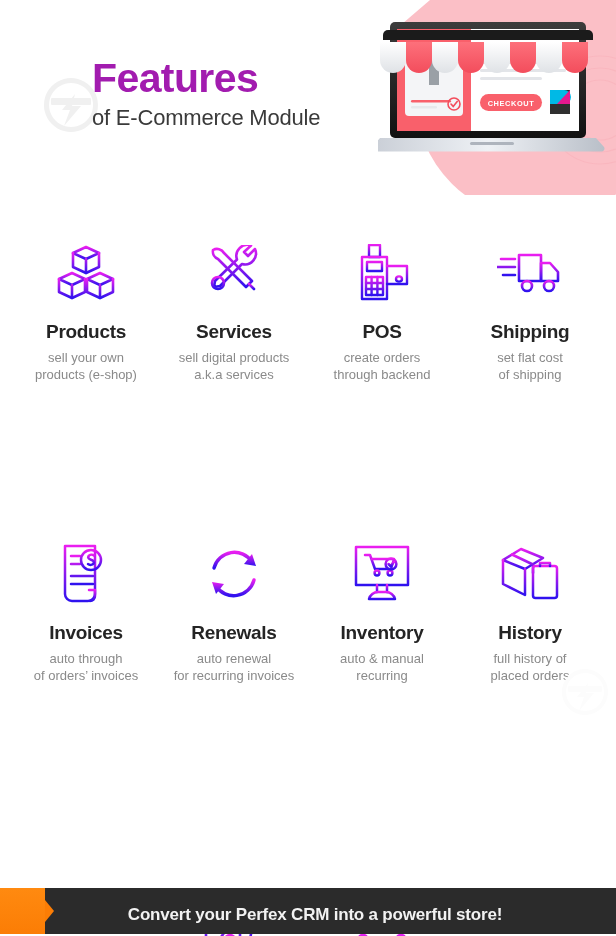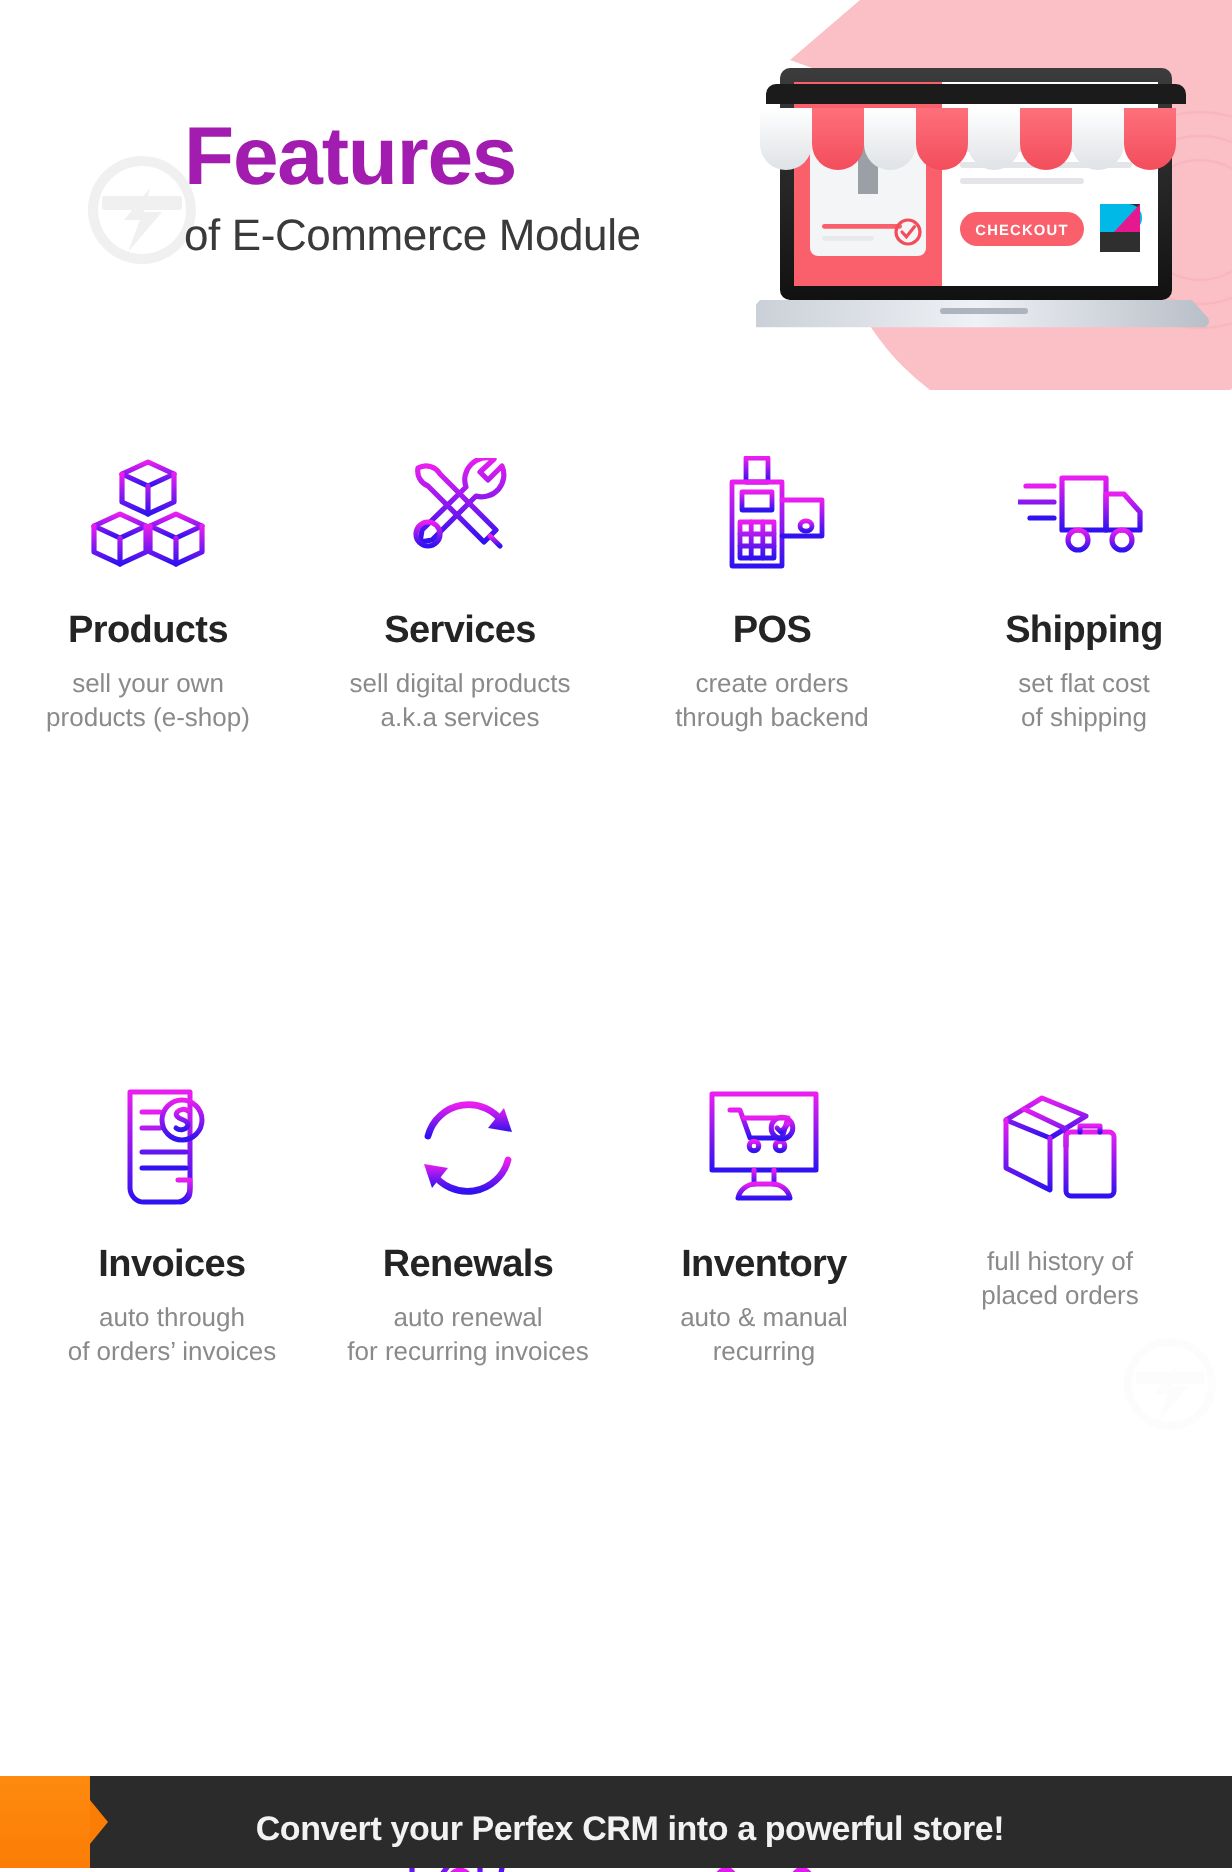--- a/index.html
+++ b/index.html
@@ -59,21 +59,21 @@
     font-weight: normal;
     color: #3a3a3a;
     letter-spacing: -0.2px;
     line-height: 1.25;
     padding-left: 54px;
     margin-top: 5px;
   }
   .laptop-art {
     position: absolute;
     right: 8px;
-    top: 20px;
+    top: 8px;
     width: 230px;
     height: 160px;
     z-index: 3;
   }
 
   
   .features {
     position: absolute;
     left: 0;
     top: 210px;
@@ -108,21 +108,21 @@
     line-height: 1.1;
     margin-bottom: 7px;
   }
   .cell-desc {
     font-size: 13px;
     color: #8a8a8a;
     line-height: 1.28;
   }
 
   
-  .row1 { position: relative; top: 0px; justify-content: space-between; }
+  .row1 { position: relative; top: 16px; }
   .row2 { position: relative; top: 164px; }
   .row3 { position: relative; top: 364px; }
 
   .row3 .cell { width: 150px; }
 
   
   .watermark-br {
     position: absolute;
     right: 8px;
     top: 668px;
@@ -503,20 +503,21 @@
               <path d="M44 12 L44 20"></path>
               <path d="M13 8.5 L34 18.5 L34 27"></path>
               <rect x="34" y="20" width="24" height="32" rx="2.5"></rect>
               <path d="M41 20 v-3 h10 v3"></path>
               <path d="M39 29 h3 M46 29 h8"></path>
               <path d="M39 37 h3 M46 37 h8"></path>
               <path d="M39 45 h3 M46 45 h8"></path>
             </g>
           </svg>
         </div>
+        <div class="cell-title">History</div>
         <div class="cell-desc">
           <div>full history of</div>
           <div>placed orders</div>
         </div>
       </div>
     </div>
 
     <div class="frow row3">
 
       <div class="cell">

